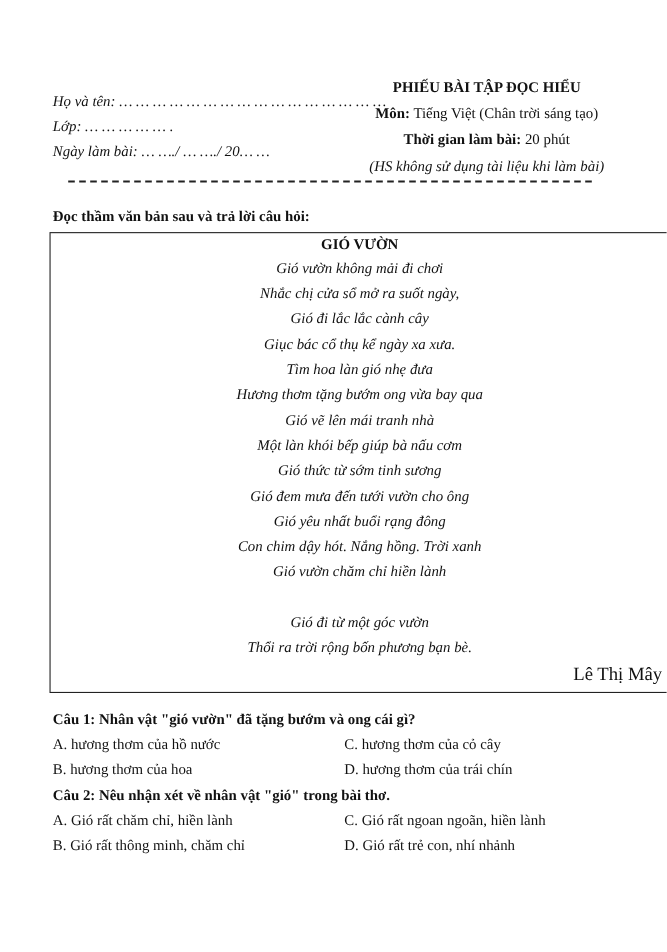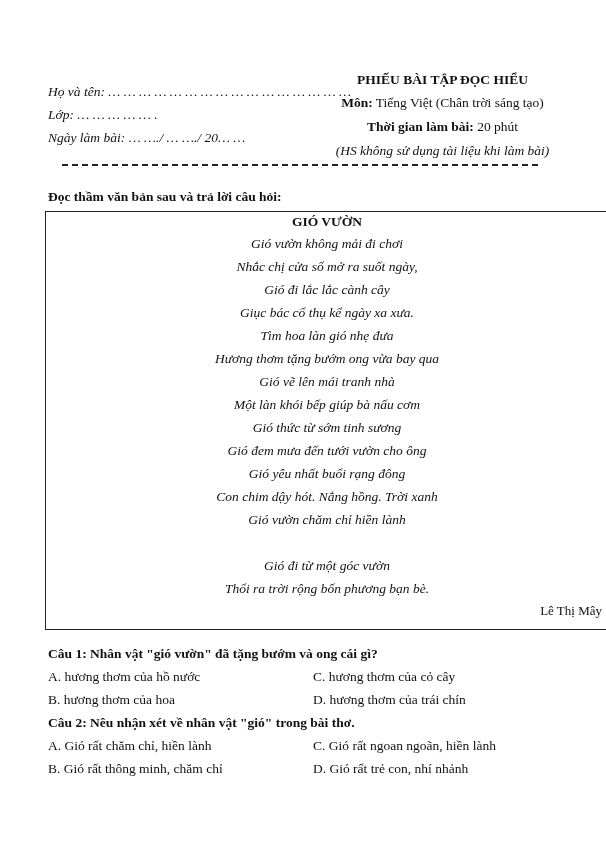--- a/index.html
+++ b/index.html
@@ -8,21 +8,21 @@
   .abs { position:absolute; white-space:nowrap; }
   .it { font-style:italic; }
   .b { font-weight:bold; }
   .left-info { left:48px; }
   .right-head { left:310px; width:265px; text-align:center; }
   .sep { left:62px; top:164px; width:476px; height:0; border-top:2px dashed #222; }
   .poem-box { position:absolute; left:45px; top:211px; width:564px; height:419px;
               border:1.2px solid #222; box-sizing:border-box; }
   .poem-title { position:absolute; left:0; right:0; top:2px; text-align:center; font-weight:bold; font-size:13.5px; }
   .poem-line { position:absolute; left:0; right:0; text-align:center; font-style:italic; font-size:13.5px; }
-  .author { position:absolute; right:6px; top:391px; font-size:13px; }
+  .author { position:absolute; right:6px; top:391px; font-size:17px; }
   .opt { font-size:13.5px; }
 </style>
 </head>
 <body>
 
 <div class="abs left-info it" style="top:84px;">
   <span>Họ và tên: </span><span>… … … … … … … … … … … … … … … …</span>
 </div>
 <div class="abs left-info it" style="top:107px;">
   <span>Lớp: </span><span>… … … … … .</span>

